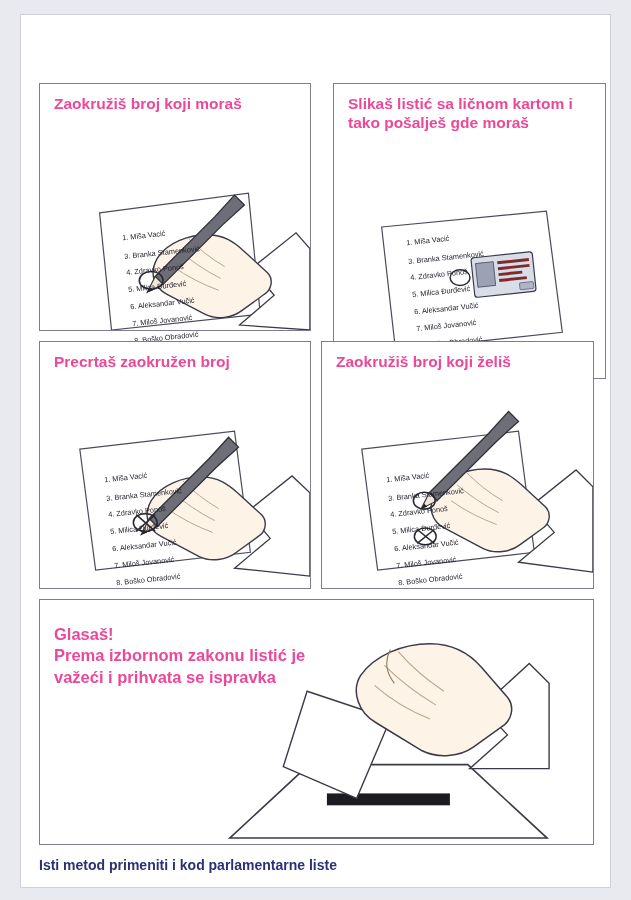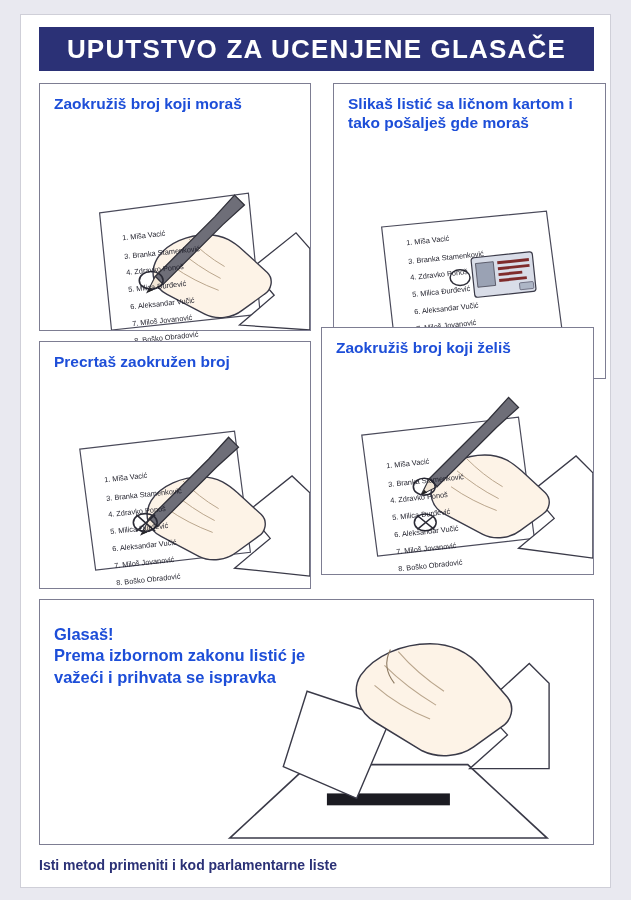--- a/index.html
+++ b/index.html
@@ -46,32 +46,32 @@
   }
   
   .panel {
     position: absolute;
     background: #ffffff;
     border: 1px solid #7d7d92;
     box-sizing: border-box;
   }
   .panel-caption {
     position: absolute;
-    color: #1d4ed8;
+    color: #ec4899;
     font-size: 15.5px;
     font-weight: bold;
     line-height: 1.25;
     left: 14px;
     top: 10px;
     width: calc(100% - 24px);
   }
   .p1 { left: 18px;  top: 68px;  width: 272px; height: 248px; }
   .p2 { left: 312px; top: 68px;  width: 273px; height: 296px; text-decoration: underline; }
   .p3 { left: 18px;  top: 326px; width: 272px; height: 248px; }
-  .p4 { left: 300px; top: 312px; width: 273px; height: 248px; }
+  .p4 { left: 300px; top: 326px; width: 273px; height: 248px; }
   .p5 { left: 18px;  top: 584px; width: 555px; height: 246px; }
 
   .p5 .panel-caption { font-size: 16.5px; width: 260px; line-height: 1.3; margin-top: 14px; }
   .ballot-names {
     position: absolute;
     left: 0; top: 0;
     width: 100%; height: 100%;
   }
   .bname {
     position: absolute;
@@ -99,23 +99,20 @@
     font-weight: bold;
     white-space: nowrap;
   }
 </style>
 </head>
 <body>
 
 <div id="page">
   <div class="poster">
 
-    <div class="title-bar">
-      <span class="title-text">UPUTSTVO ZA UCENJENE GLASAČE</span>
-    </div>
 
     <div class="panel p1">
       <div class="panel-caption">Zaokružiš broj koji moraš</div>
 
       <svg class="art" viewBox="0 0 272 248">
 
         <polygon points="60,130 210,110 222,232 72,248" fill="#ffffff" stroke="#4a4a5a" stroke-width="1.2"></polygon>
 
         <path d="M201,243 L236,213 L213,186 L258,150 L272,166 L272,248 Z" fill="#ffffff" stroke="#3a3a48" stroke-width="1.3"></path>
 

